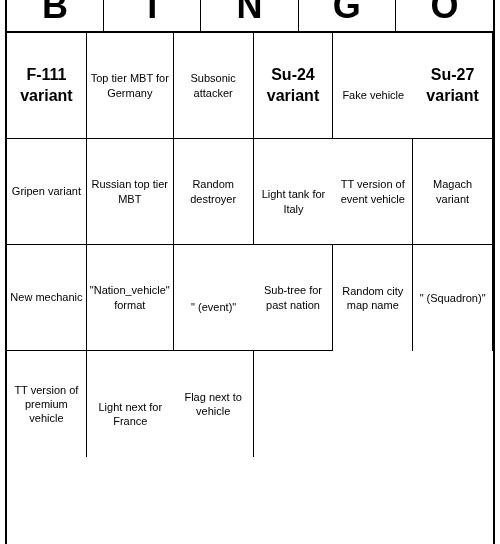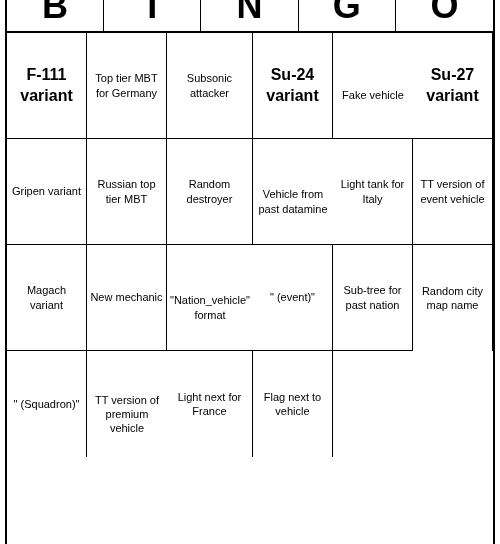--- a/index.html
+++ b/index.html
@@ -88,21 +88,20 @@
   <div class="bingo-grid">
   <div class="bingo-cell large-text">F-111 variant</div>
       <div class="bingo-cell">Top tier MBT for Germany</div>
       <div class="bingo-cell">Subsonic attacker</div>
       <div class="bingo-cell large-text">Su-24 variant</div>
       <div class="bingo-cell">Fake vehicle</div>
       <div class="bingo-cell large-text">Su-27 variant</div>
       <div class="bingo-cell">Gripen variant</div>
       <div class="bingo-cell">Russian top tier MBT</div>
       <div class="bingo-cell">Random destroyer</div>
-      <div class="bingo-cell">Vehicle from past datamine</div>
       <div class="bingo-cell">Light tank for Italy</div>
       <div class="bingo-cell">TT version of event vehicle</div>
       <div class="bingo-cell">Magach variant</div>
       <div class="bingo-cell">New mechanic</div>
       <div class="bingo-cell">"Nation_vehicle" format</div>
       <div class="bingo-cell">" (event)"</div>
       <div class="bingo-cell">Sub-tree for past nation</div>
       <div class="bingo-cell">Random city map name</div>
       <div class="bingo-cell">" (Squadron)"</div>
       <div class="bingo-cell">TT version of premium vehicle</div>

